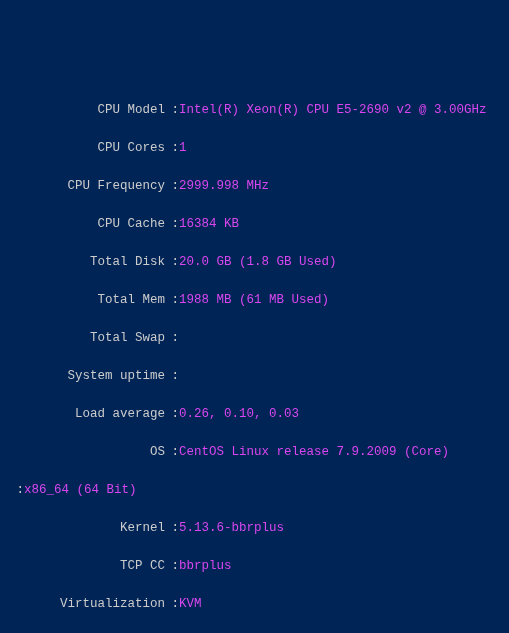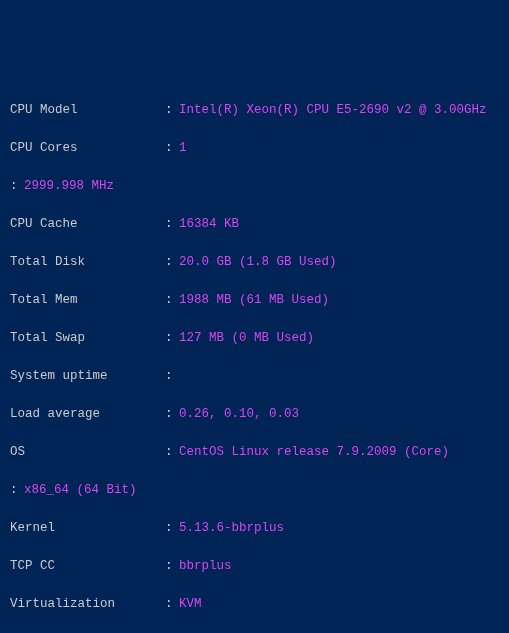--- a/index.html
+++ b/index.html
@@ -5,38 +5,38 @@
   * { margin: 0; padding: 0; box-sizing: border-box; }
   body {
     background: #012456;
     color: #cccccc;
     font-family: Consolas, 'Courier New', monospace;
     font-size: 12.5px;
     line-height: 1.52;
     padding: 6px 10px;
     white-space: pre;
   }
-  .row { display: flex; }
+  .row { display: flex; text-align: right; }
   .label { color: #cccccc; width: 155px; flex-shrink: 0; }
   .colon { color: #cccccc; width: 14px; flex-shrink: 0; }
   .val-cyan { color: #d946ef; }
 </style>
 </head>
 <body>
 
 
 
 <div>
 <div class="row"><span class="label">CPU Model</span><span class="colon">:</span><span class="val-cyan">Intel(R) Xeon(R) CPU E5-2690 v2 @ 3.00GHz</span></div>
 <div class="row"><span class="label">CPU Cores</span><span class="colon">:</span><span class="val-cyan">1</span></div>
-<div class="row"><span class="colon">:</span><span class="val-cyan">2999.998 MHz</span></div>
+<div class="row"><span class="label">CPU Frequency</span><span class="colon">:</span><span class="val-cyan">2999.998 MHz</span></div>
 <div class="row"><span class="label">CPU Cache</span><span class="colon">:</span><span class="val-cyan">16384 KB</span></div>
 <div class="row"><span class="label">Total Disk</span><span class="colon">:</span><span class="val-cyan">20.0 GB (1.8 GB Used)</span></div>
 <div class="row"><span class="label">Total Mem</span><span class="colon">:</span><span class="val-cyan">1988 MB (61 MB Used)</span></div>
-<div class="row"><span class="label">Total Swap</span><span class="colon">:</span><span class="val-cyan">127 MB (0 MB Used)</span></div>
+<div class="row"><span class="label">Total Swap</span><span class="colon">:</span></div>
 <div class="row"><span class="label">System uptime</span><span class="colon">:</span></div>
 <div class="row"><span class="label">Load average</span><span class="colon">:</span><span class="val-cyan">0.26, 0.10, 0.03</span></div>
 <div class="row"><span class="label">OS</span><span class="colon">:</span><span class="val-cyan">CentOS Linux release 7.9.2009 (Core)</span></div>
 <div class="row"><span class="colon">:</span><span class="val-cyan">x86_64 (64 Bit)</span></div>
 <div class="row"><span class="label">Kernel</span><span class="colon">:</span><span class="val-cyan">5.13.6-bbrplus</span></div>
 <div class="row"><span class="label">TCP CC</span><span class="colon">:</span><span class="val-cyan">bbrplus</span></div>
 <div class="row"><span class="label">Virtualization</span><span class="colon">:</span><span class="val-cyan">KVM</span></div>
 
 
 

